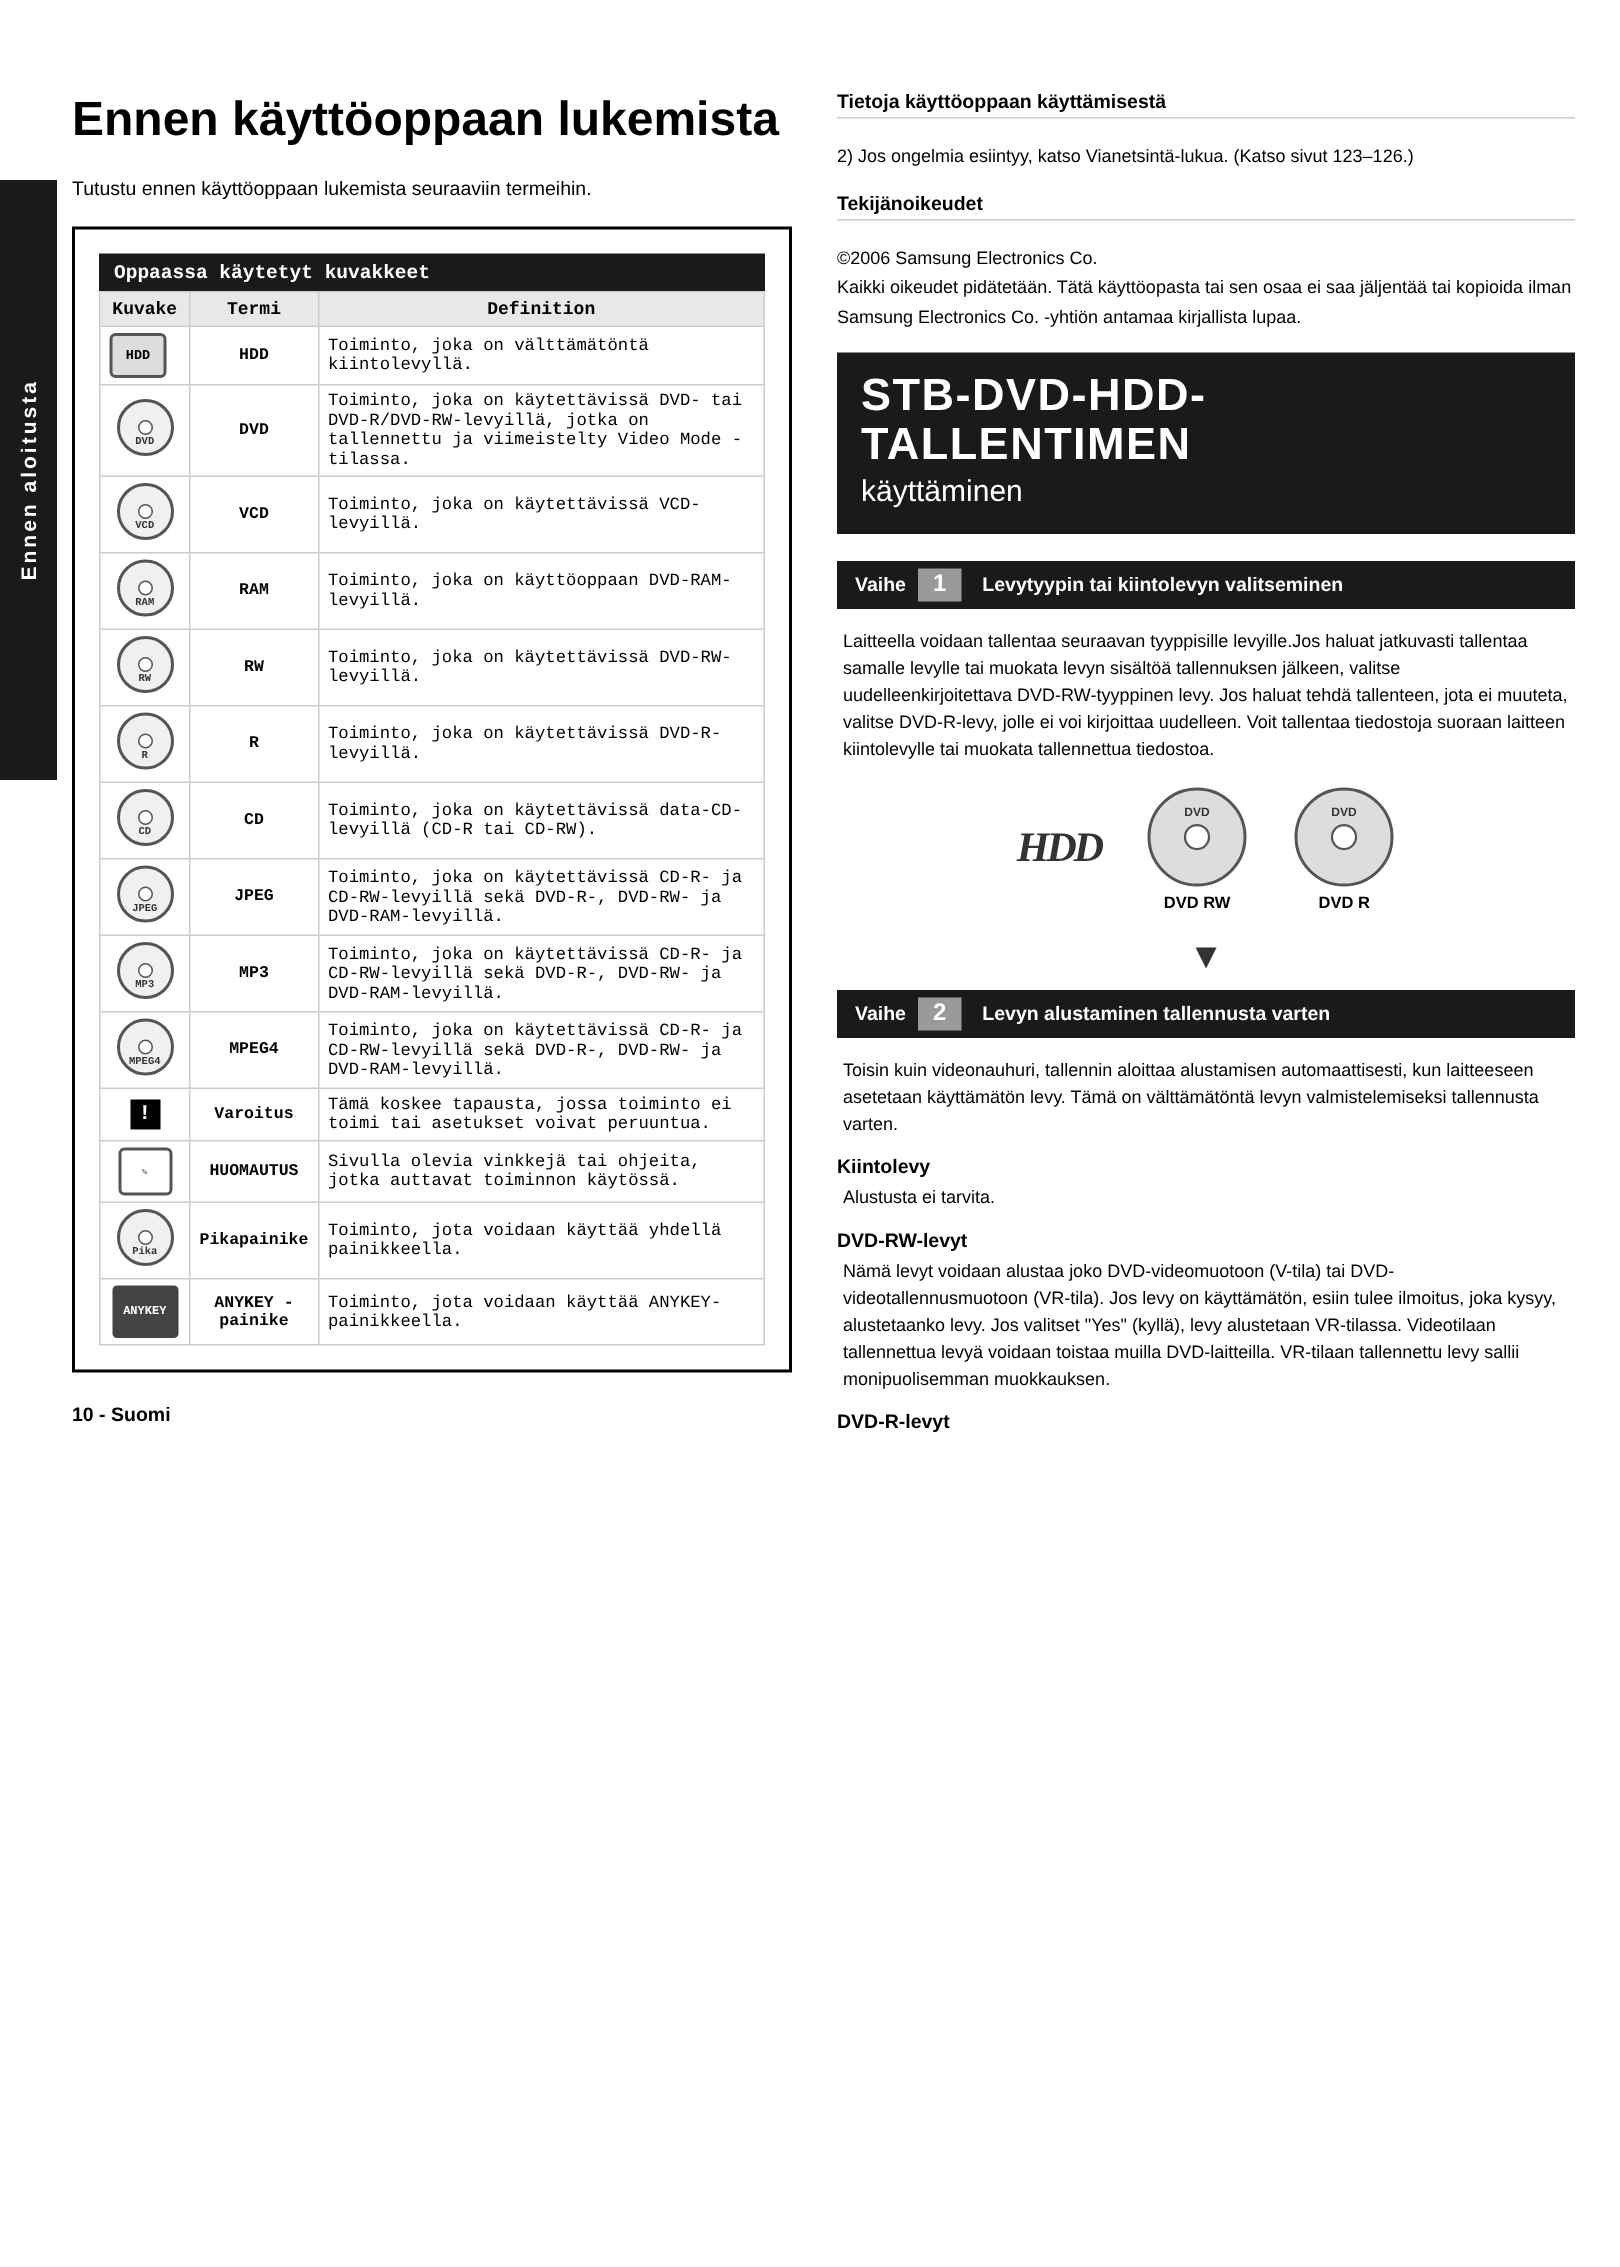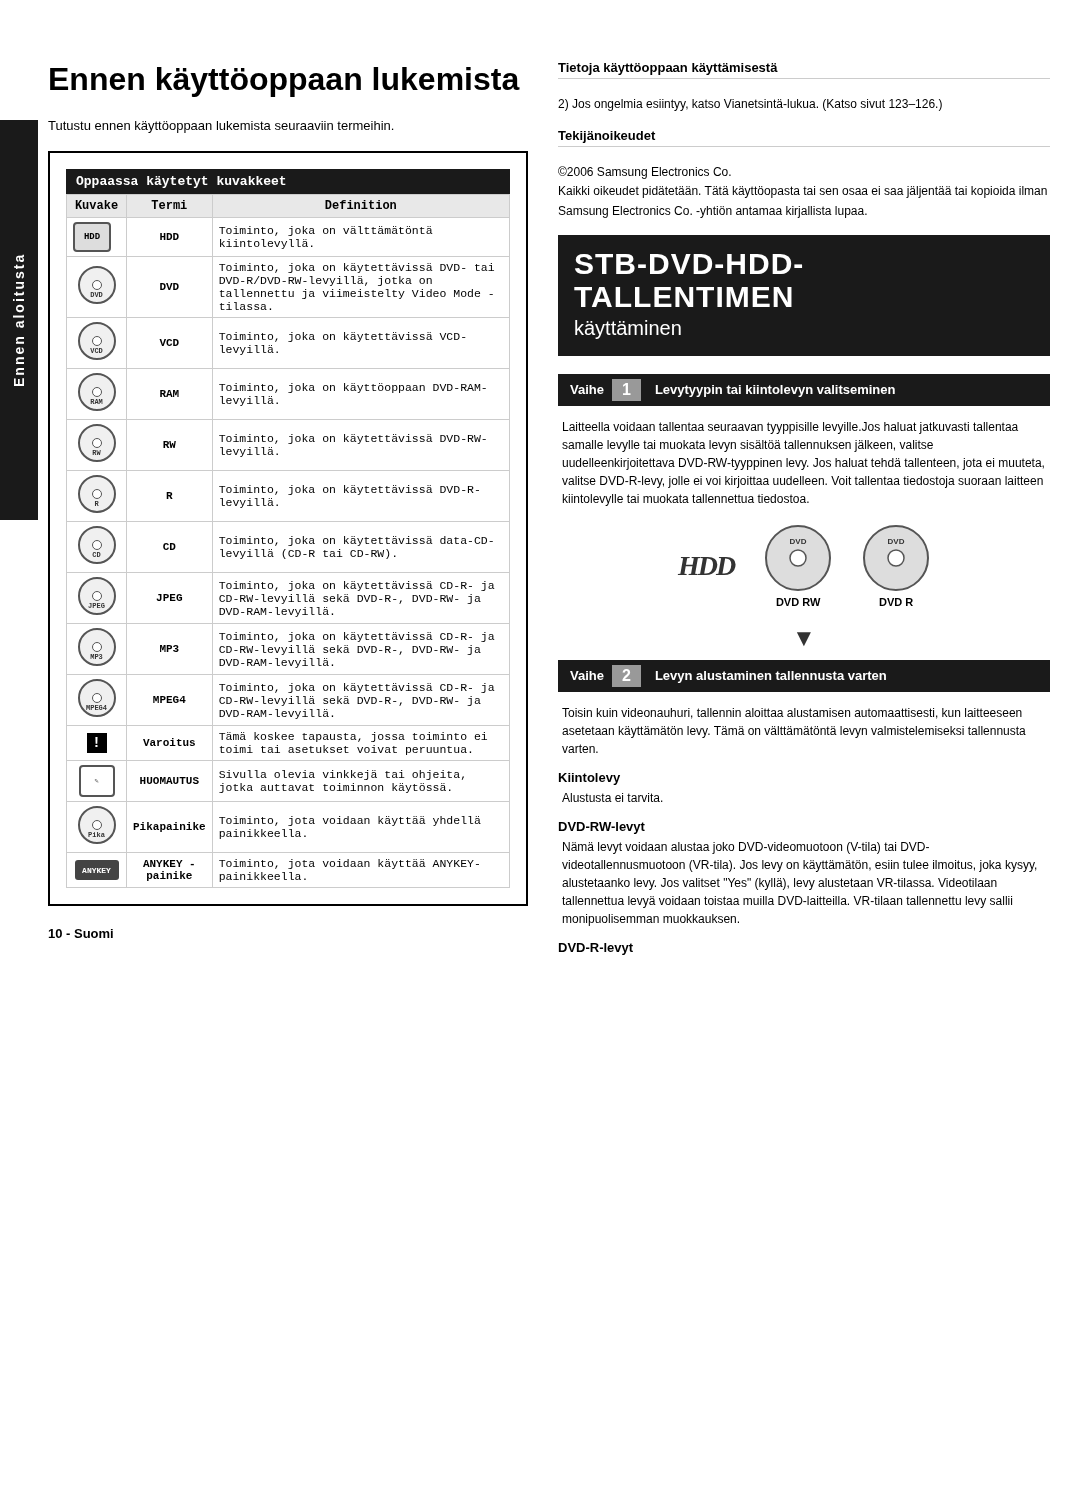--- a/index.html
+++ b/index.html
@@ -353,21 +353,21 @@
               <td>Sivulla olevia vinkkejä tai ohjeita, jotka auttavat toiminnon käytössä.</td>
             </tr>
             <tr>
               <td><div class="disc-icon">
                   <span style="font-size:7px;font-weight:bold;z-index:1;position:absolute;bottom:3px;">Pika</span>
                 </div></td>
               <td>Pikapainike</td>
               <td>Toiminto, jota voidaan käyttää yhdellä painikkeella.</td>
             </tr>
             <tr>
-              <td><div style="display:inline-flex;align-items:center;justify-content:center;width:44px;height:20px;background:#444;color:#fff;font-size:8px;font-weight:bold;border-radius:3px;">ANYKEY</div></td>
+              <td><div style="display:inline-flex;align-items:center;justify-content:center;width:44px;height:35px;background:#444;color:#fff;font-size:8px;font-weight:bold;border-radius:3px;">ANYKEY</div></td>
               <td>ANYKEY -painike</td>
               <td>Toiminto, jota voidaan käyttää ANYKEY-painikkeella.</td>
             </tr>
           </tbody>
       </table>
     </div>
 
     <p class="page-bottom">10 - Suomi</p>
   </div>
 

